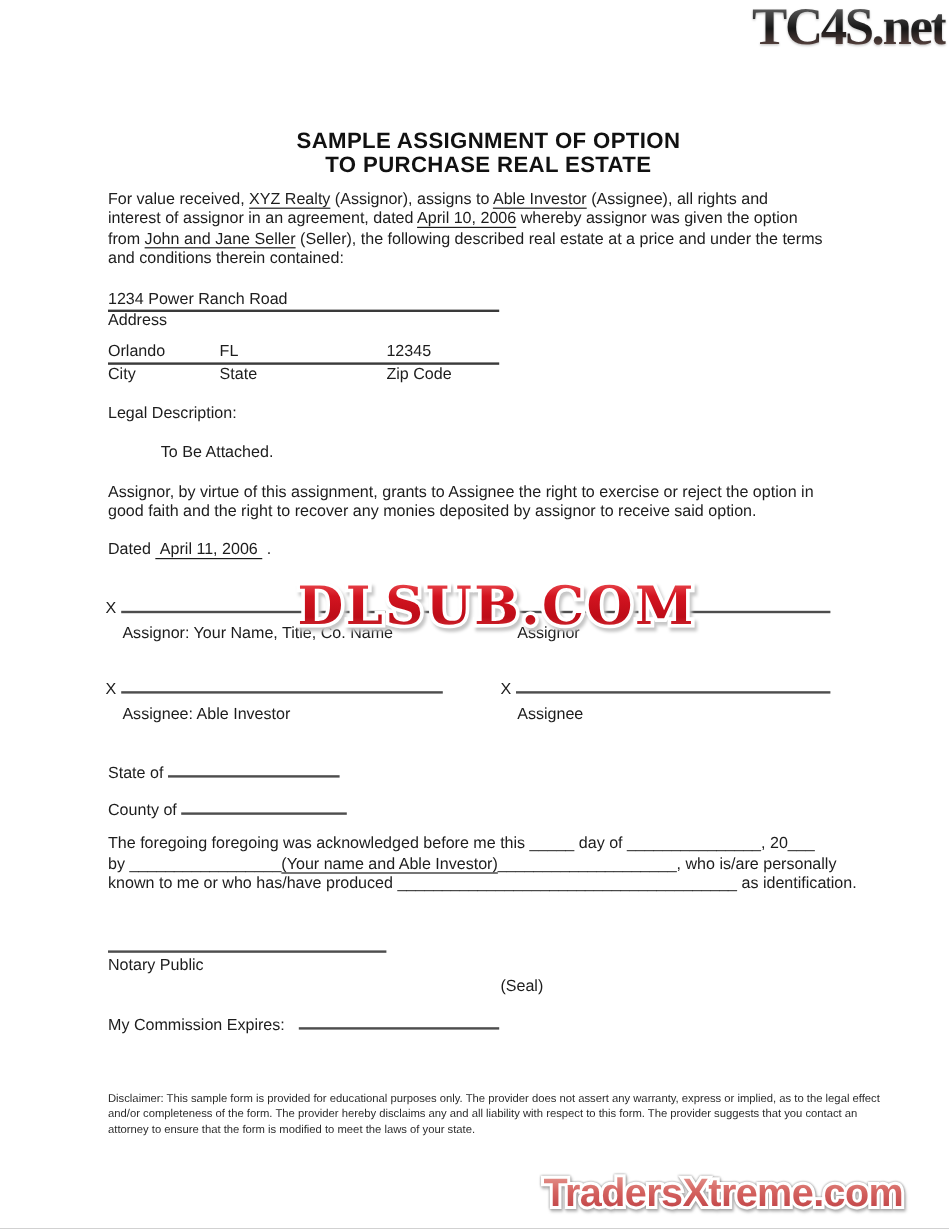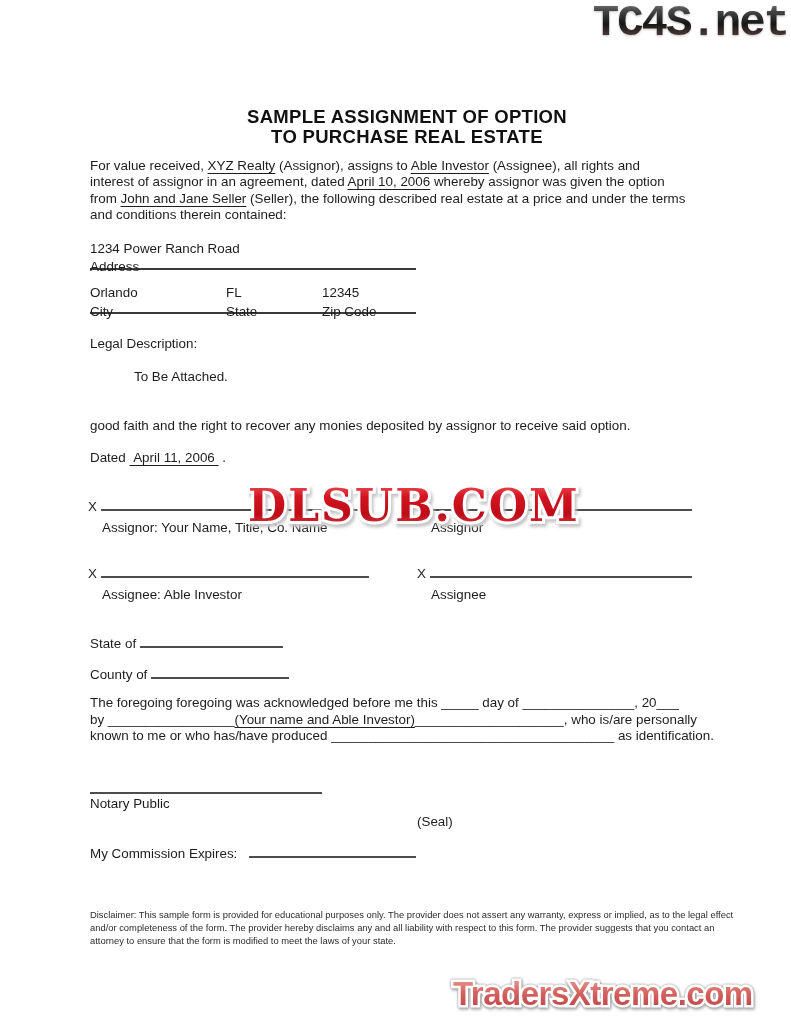--- a/index.html
+++ b/index.html
@@ -4,21 +4,21 @@
 <style>
   html,body{margin:0;padding:0;background:#888;}
   .page{
     position:relative;width:791px;height:1024px;background:#ffffff;margin:0 auto;
     font-family:"Liberation Sans",sans-serif;color:#1d1d1d;overflow:hidden;
   }
   
   .logo-top{
     position:absolute;top:0px;right:3px;
     font-weight:bold;font-size:44px;line-height:46px;letter-spacing:-2px;
-    font-family:Liberation Mono, monospace;
+    font-family:Liberation Serif, serif;
     background:linear-gradient(180deg,#8d8d8d 0%,#4a4a4a 22%,#161616 52%,#4c3a37 78%,#9b7a72 100%);
     -webkit-background-clip:text;background-clip:text;color:transparent;
     filter:drop-shadow(0 1px 1px rgba(0,0,0,0.25));
     white-space:nowrap;
   }
   
   .doc-title{
     position:absolute;left:90px;top:84px;width:634px;text-align:center;
     font-weight:bold;font-size:18.5px;line-height:20px;color:#111;letter-spacing:0.3px;
     white-space:nowrap;
@@ -26,27 +26,27 @@
   }
   
   .para{position:absolute;left:90px;font-size:13.4px;line-height:16.4px;white-space:nowrap;color:#1d1d1d;}
   .intro{top:158px;}
   .grant{top:402px;}
   .notary-para{top:695px;line-height:16.5px;}
   .u{text-decoration:underline;text-underline-offset:3px;text-decoration-thickness:1.2px;margin-top:16px;}
   
   .filled-line{
     position:absolute;left:90px;width:326px;height:15px;line-height:15px;
-    font-size:13.4px;border-bottom:2px solid #3a3a3a;padding-bottom:12px;white-space:nowrap;
+    font-size:13.4px;border-bottom:2px solid #3a3a3a;padding-bottom:2px;white-space:nowrap;
   }
   .addr{top:241px;}
   .city-row{top:285px;}
   .pos{position:absolute;top:0;}
   .c1{left:0;}
-  .c2{left:93px;margin-left:43px;}
+  .c2{left:93px;}
   .c3{left:232px;}
   .city-labels{position:absolute;left:90px;top:304px;width:326px;height:15px;font-size:13.4px;line-height:15px;}
   .label{position:absolute;font-size:13.4px;line-height:15px;white-space:nowrap;}
   .addr-label{left:90px;top:259px;}
   .legal-label{left:90px;top:336px;}
   .legal-value{left:134px;top:369px;}
   
   .dated{position:absolute;left:90px;top:450px;font-size:13.4px;line-height:16px;white-space:nowrap;}
   
   .sig{position:absolute;font-size:13.4px;line-height:15px;}
@@ -113,21 +113,21 @@
   </div>
   <div class="city-labels">
     <span class="pos c1">City</span>
     <span class="pos c2">State</span>
     <span class="pos c3">Zip Code</span>
   </div>
 
   <div class="label legal-label">Legal Description:</div>
   <div class="label legal-value">To Be Attached.</div>
 
-  <div class="para grant"><br><span>good faith and the right to recover any monies deposited by assignor to receive said option.</span></div>
+  <div class="para grant"><span>Assignor, by virtue of this assignment, grants to Assignee the right to exercise or reject the option in</span><br><span>good faith and the right to recover any monies deposited by assignor to receive said option.</span></div>
 
   <div class="dated"><span>Dated </span><span class="u">&nbsp;April 11, 2006&nbsp;</span><span> .</span></div>
 
   <div class="sig" style="left:88px;top:497px;width:282px;">
     <div class="xrow">
       <span>X</span>
       <span class="sline" style="width:268px"></span>
     </div>
     <div class="sig-label">Assignor: Your Name, Title, Co. Name</div>
   </div>

